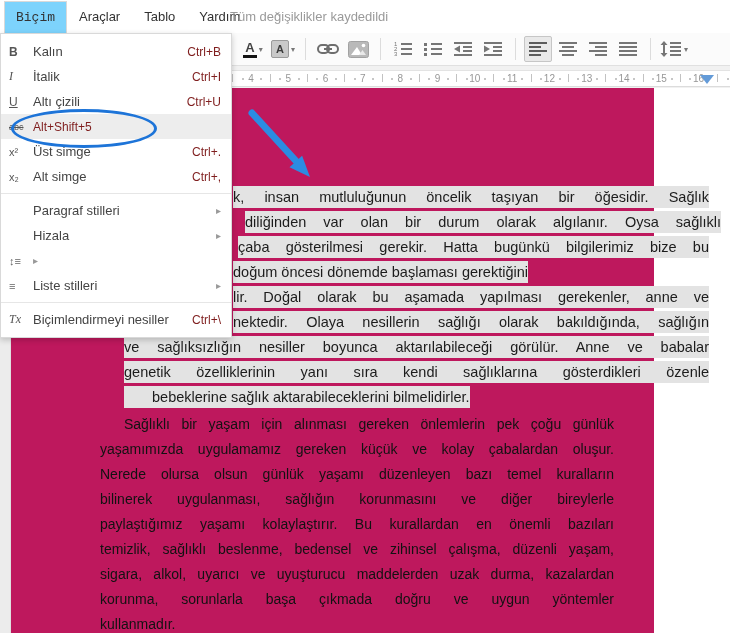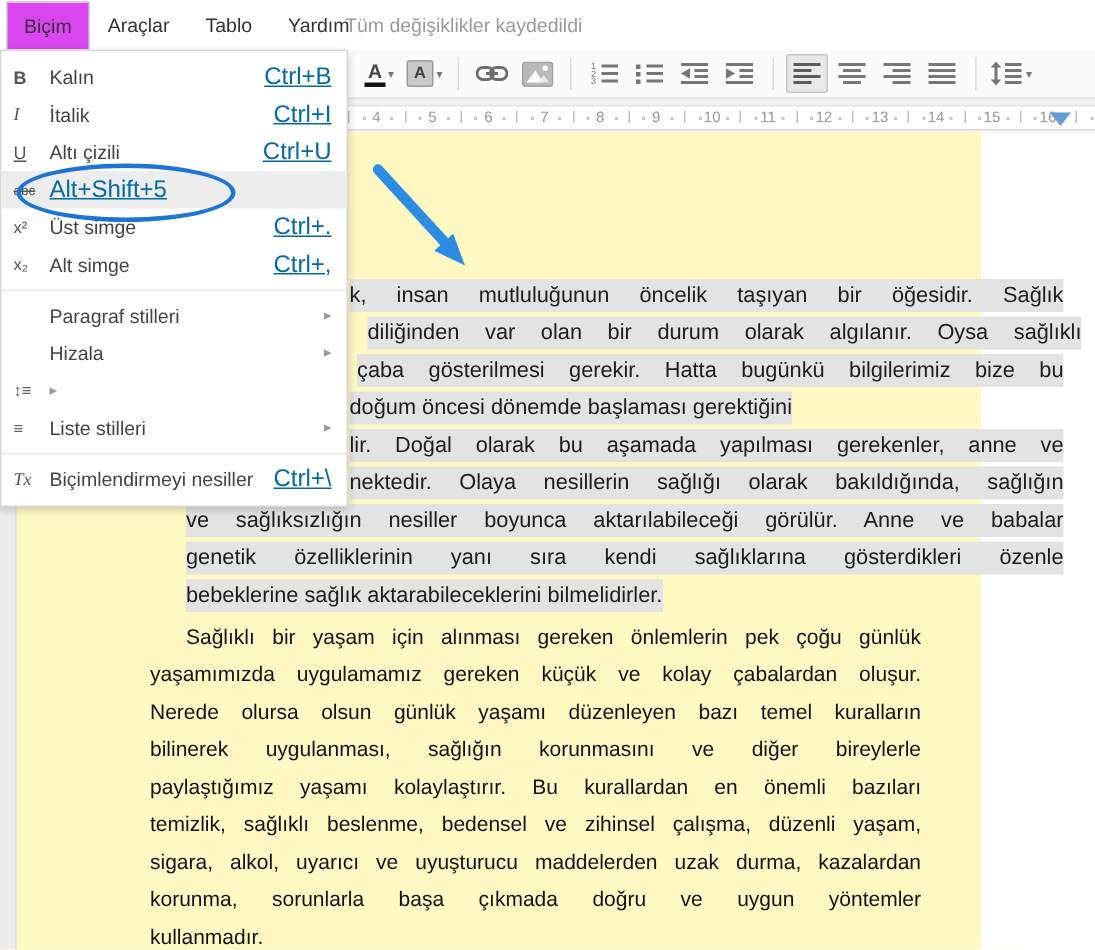--- a/index.html
+++ b/index.html
@@ -4,21 +4,21 @@
 <style>
   html,body{margin:0;padding:0;}
   body{width:730px;height:633px;overflow:hidden;background:#fff;
        font-family:"Liberation Sans","DejaVu Sans",sans-serif;position:relative;}
   .app{position:absolute;inset:0;}
 
   
   .menubar{position:absolute;left:0;top:0;width:730px;height:33px;background:#fff;z-index:4;}
   .mb-items{position:absolute;left:4px;top:0;height:33px;display:flex;align-items:center;}
   .mb-item{font-size:13px;color:#333;padding:8px 12px;cursor:default;}
-  .mb-item.open{background:#d946ef;border:1px solid #d9d9d9;border-bottom:none;padding:8px 11px;}
+  .mb-item.open{background:#7dd3fc;border:1px solid #d9d9d9;border-bottom:none;padding:8px 11px;font-family:Liberation Mono, monospace;}
   .status{position:absolute;left:230px;top:9px;font-size:13px;color:#9a9a9a;}
 
   
   .toolbar{position:absolute;left:0;top:33px;width:730px;height:33px;background:#fbfbfb;
            border-bottom:1px solid #e0e0e0;z-index:2;display:flex;align-items:center;
            padding-left:238px;box-sizing:border-box;}
   .tb-btn{display:inline-flex;align-items:center;justify-content:center;height:24px;min-width:26px;
           margin:0 1px;border-radius:2px;border:1px solid transparent;}
   .tb-btn.pressed{background:#e9e9e9;border:1px solid #c6c6c6;}
   .tb-sep{width:1px;height:22px;background:#dcdcdc;margin:0 7px;}
@@ -32,38 +32,38 @@
   .ruler-band{position:absolute;left:0;top:4px;width:730px;height:15px;background:#fff;
               border-top:1px solid #e3e3e3;border-bottom:1px solid #dcdcdc;}
   .ruler-num{position:absolute;top:7px;width:20px;text-align:center;font-size:10px;color:#979797;}
   .tick-bar{position:absolute;top:8px;width:1px;height:8px;background:#c2c2c2;}
   .tick-dot{position:absolute;top:12px;width:2px;height:2px;background:#c6c6c6;}
   .ruler-marker{position:absolute;left:700px;top:9px;width:0;height:0;
       border-left:7px solid transparent;border-right:7px solid transparent;
       border-top:9px solid #649bd8;}
 
   
-  .doc{position:absolute;left:0;top:88px;width:654px;height:545px;background:#fef9c3;z-index:1;text-decoration:underline;}
+  .doc{position:absolute;left:0;top:88px;width:654px;height:545px;background:#be185d;z-index:1;text-decoration:underline;}
   .gutter{position:absolute;left:0;top:0;width:10px;height:545px;background:#ececec;border-right:1px solid #e0e0e0;}
   .line{position:absolute;height:22px;line-height:22px;white-space:nowrap;overflow:visible;color:#1c1c1c;}
   .line.wfix{white-space:normal;overflow:hidden;}
   .p1{font-size:14.5px;}
   .p2{font-size:14px;color:#121212;}
   .hl{background:#e3e3e3;}
   .just{text-align:justify;text-align-last:justify;}
 
   
   .menu{position:absolute;left:0;top:33px;width:232px;background:#fff;z-index:10;
         border:1px solid #d9d9d9;box-shadow:0 2px 6px rgba(0,0,0,.2);
         padding:5px 0;box-sizing:border-box;}
   .mi{position:relative;height:25px;display:flex;align-items:center;padding:0 10px 0 8px;cursor:default;}
   .mi.hlrow{background:#ededed;}
   .mi-icon{width:24px;font-size:12px;color:#666;flex:0 0 24px;text-align:left;}
   .mi-label{font-size:13px;color:#444;flex:1;}
-  .mi-short{font-size:16px;color:#0369a1;text-decoration:underline;}
+  .mi-short{font-size:12px;color:#7f1d1d;}
   .mi-sub{font-size:10px;color:#999;}
   .msep{height:1px;background:#e6e6e6;margin:4px 0;}
   .bold-icon{font-weight:bold;color:#555;}
   .italic-icon{font-style:italic;font-family:"Liberation Serif",serif;color:#555;}
   .underline-icon{text-decoration:underline;color:#555;}
   .strikethrough-icon{text-decoration:line-through;font-size:9px;color:#555;}
   .superscript-icon,.subscript-icon{font-size:11px;color:#555;}
   .line-spacing-icon,.list-icon{font-size:11px;color:#666;}
   .clear-formatting-icon{font-style:italic;font-family:"Liberation Serif",serif;font-size:12px;color:#555;}
   .ellipse{position:absolute;left:10px;top:-5px;width:140px;height:33px;border:3px solid #1d74d8;
@@ -81,21 +81,21 @@
     <div class="gutter"></div>
     <div id="docLines">
         <div class="line p1 hl just wfix" style="left: 233px; top: 98px; width: 476px;">k, insan mutluluğunun öncelik taşıyan bir öğesidir. Sağlık</div>
         <div class="line p1 hl just wfix" style="left: 233px; top: 123px; width: 476px; margin-left: 12px;">diliğinden var olan bir durum olarak algılanır. Oysa sağlıklı</div>
         <div class="line p1 hl just wfix" style="left: 238px; top: 148px; width: 471px;">çaba gösterilmesi gerekir. Hatta bugünkü bilgilerimiz bize bu</div>
         <div class="line p1 hl" style="left: 233px; top: 173px; text-align: center;">doğum öncesi dönemde başlaması gerektiğini</div>
         <div class="line p1 hl just wfix" style="left: 233px; top: 198px; width: 476px;">lir. Doğal olarak bu aşamada yapılması gerekenler, anne ve</div>
         <div class="line p1 hl just wfix" style="left: 233px; top: 223px; width: 476px;">nektedir. Olaya nesillerin sağlığı olarak bakıldığında, sağlığın</div>
         <div class="line p1 hl just wfix" style="left: 124px; top: 248px; width: 585px;">ve sağlıksızlığın nesiller boyunca aktarılabileceği görülür. Anne ve babalar</div>
         <div class="line p1 hl just wfix" style="left: 124px; top: 273px; width: 585px;">genetik özelliklerinin yanı sıra kendi sağlıklarına gösterdikleri özenle</div>
-        <div class="line p1 hl" style="left: 124px; top: 298px;">bebeklerine sağlık aktarabileceklerini bilmelidirler.</div>
+        <div class="line p1 hl" style="left: 124px; top: 298px; padding-left: 28px;">bebeklerine sağlık aktarabileceklerini bilmelidirler.</div>
         <div class="line p2 just wfix" style="left: 124px; top: 325px; width: 490px;">Sağlıklı bir yaşam için alınması gereken önlemlerin pek çoğu günlük</div>
         <div class="line p2 just wfix" style="left: 100px; top: 350px; width: 514px;">yaşamımızda uygulamamız gereken küçük ve kolay çabalardan oluşur.</div>
         <div class="line p2 just wfix" style="left: 100px; top: 375px; width: 514px;">Nerede olursa olsun günlük yaşamı düzenleyen bazı temel kuralların</div>
         <div class="line p2 just wfix" style="left: 100px; top: 400px; width: 514px;">bilinerek uygulanması, sağlığın korunmasını ve diğer bireylerle</div>
         <div class="line p2 just wfix" style="left: 100px; top: 425px; width: 514px;">paylaştığımız yaşamı kolaylaştırır. Bu kurallardan en önemli bazıları</div>
         <div class="line p2 just wfix" style="left: 100px; top: 450px; width: 514px;">temizlik, sağlıklı beslenme, bedensel ve zihinsel çalışma, düzenli yaşam,</div>
         <div class="line p2 just wfix" style="left: 100px; top: 475px; width: 514px;">sigara, alkol, uyarıcı ve uyuşturucu maddelerden uzak durma, kazalardan</div>
         <div class="line p2 just wfix" style="left: 100px; top: 500px; width: 514px;">korunma, sorunlarla başa çıkmada doğru ve uygun yöntemler</div>
         <div class="line p2" style="left: 100px; top: 525px;">kullanmadır.</div>
       </div>

